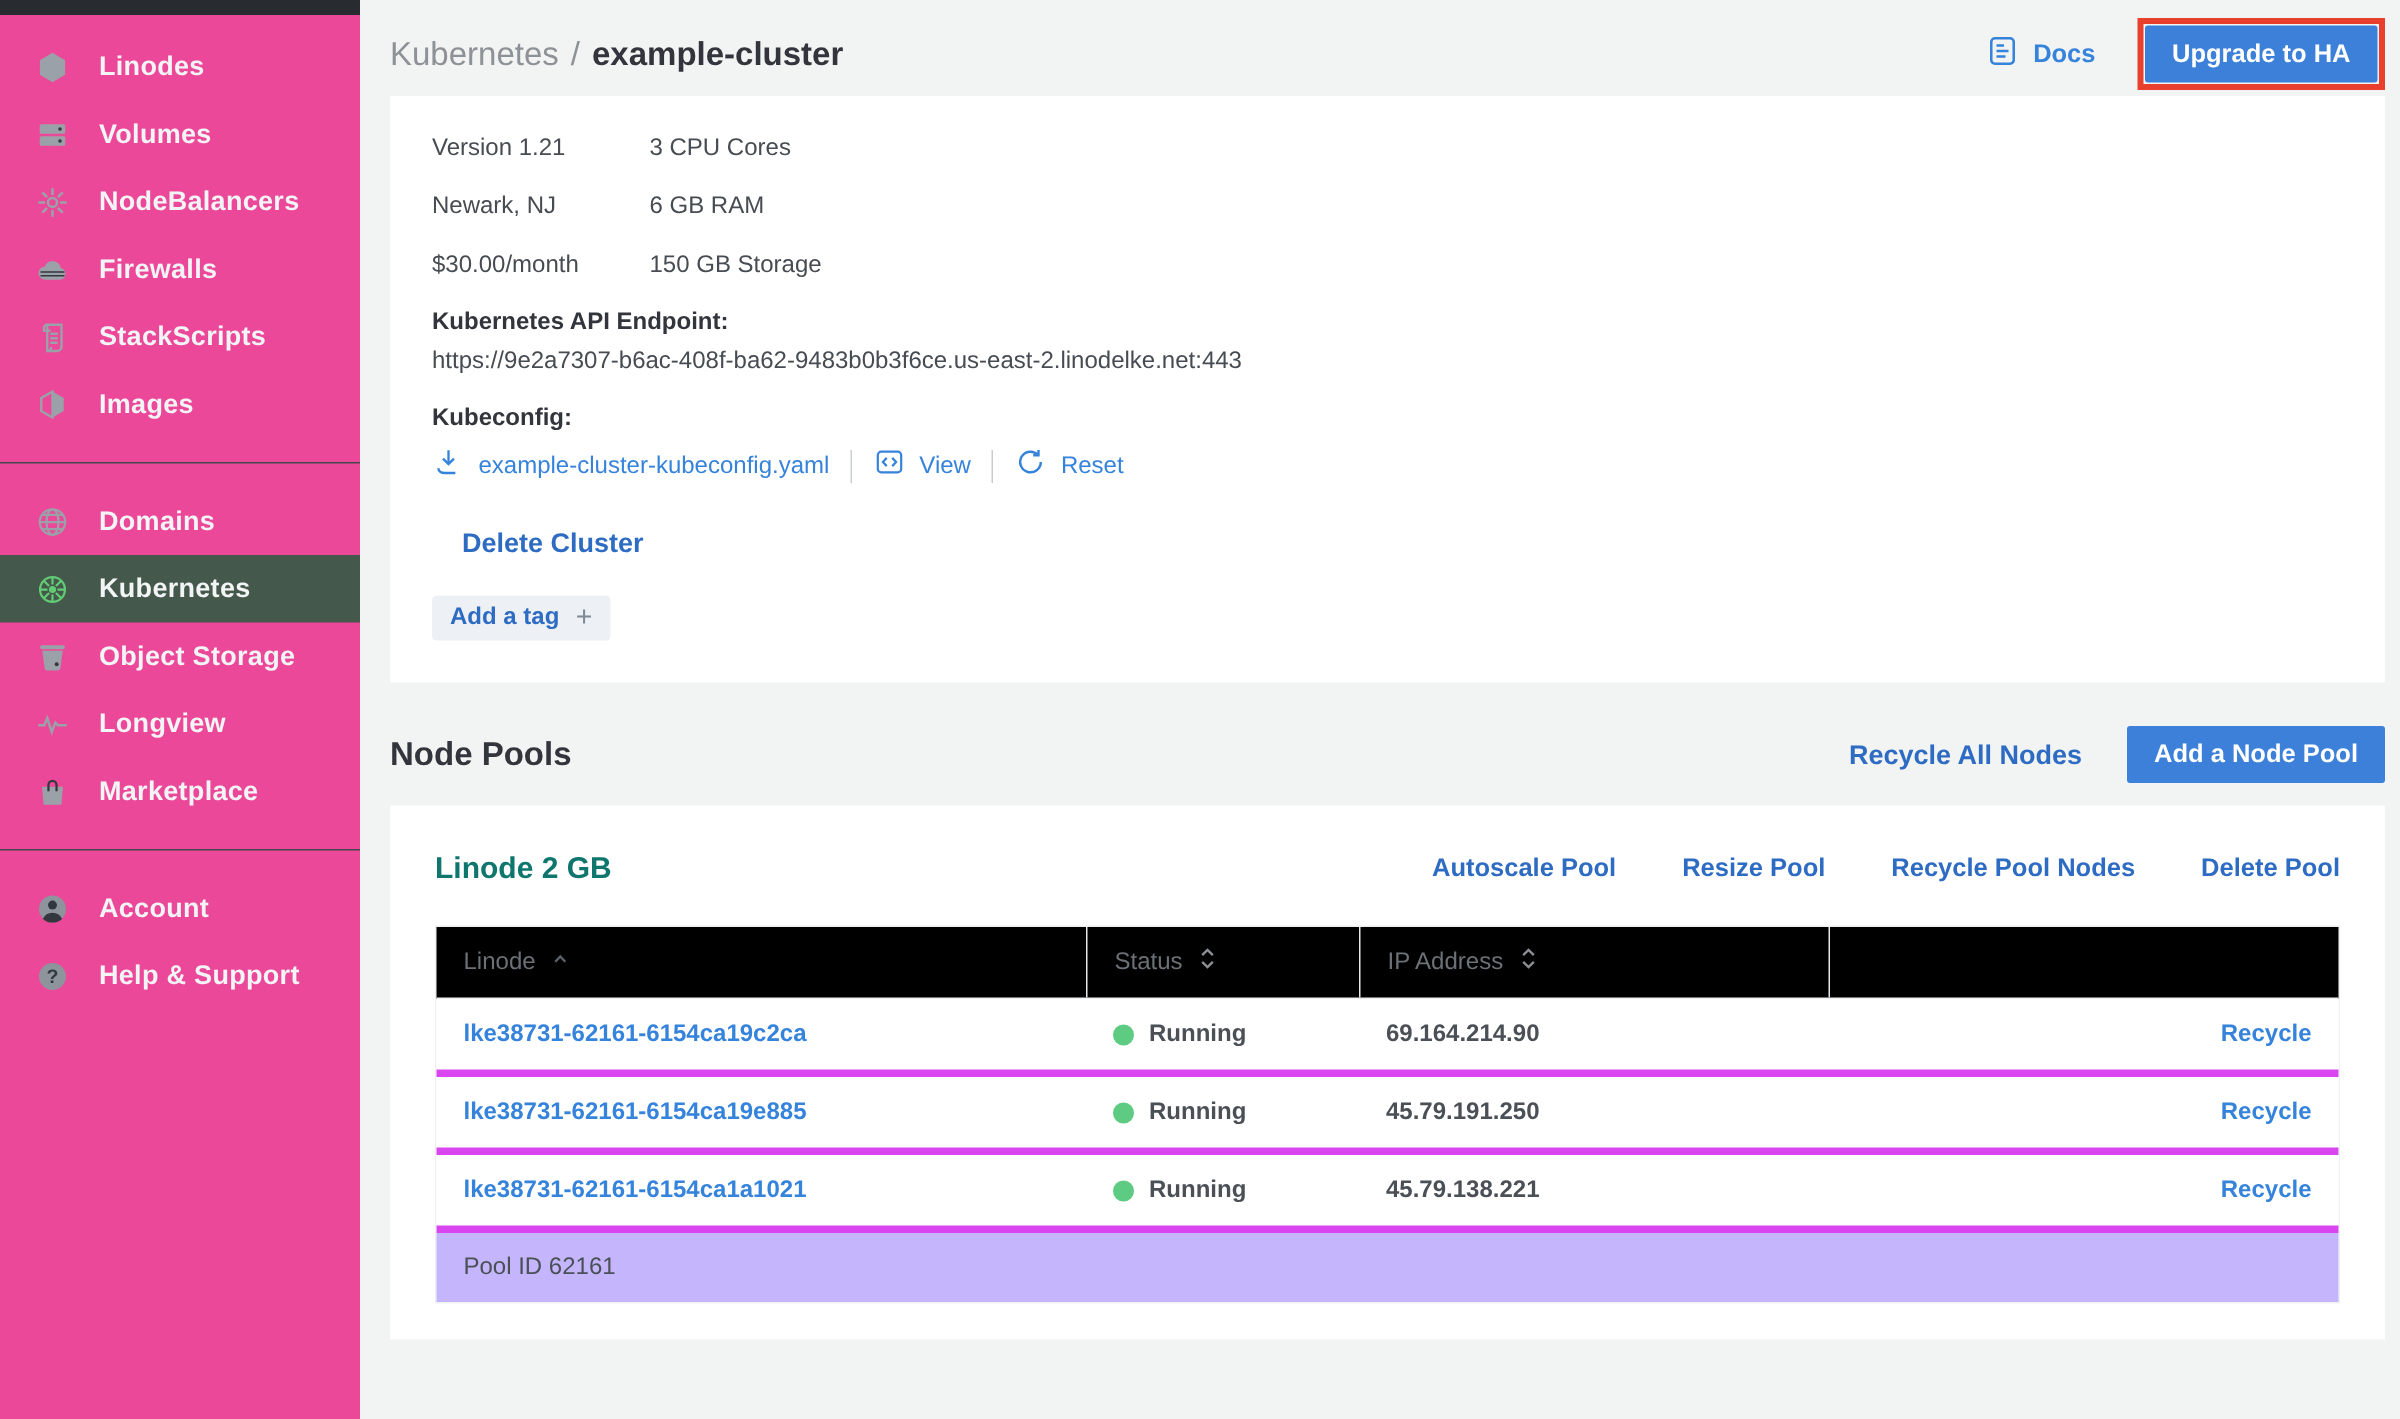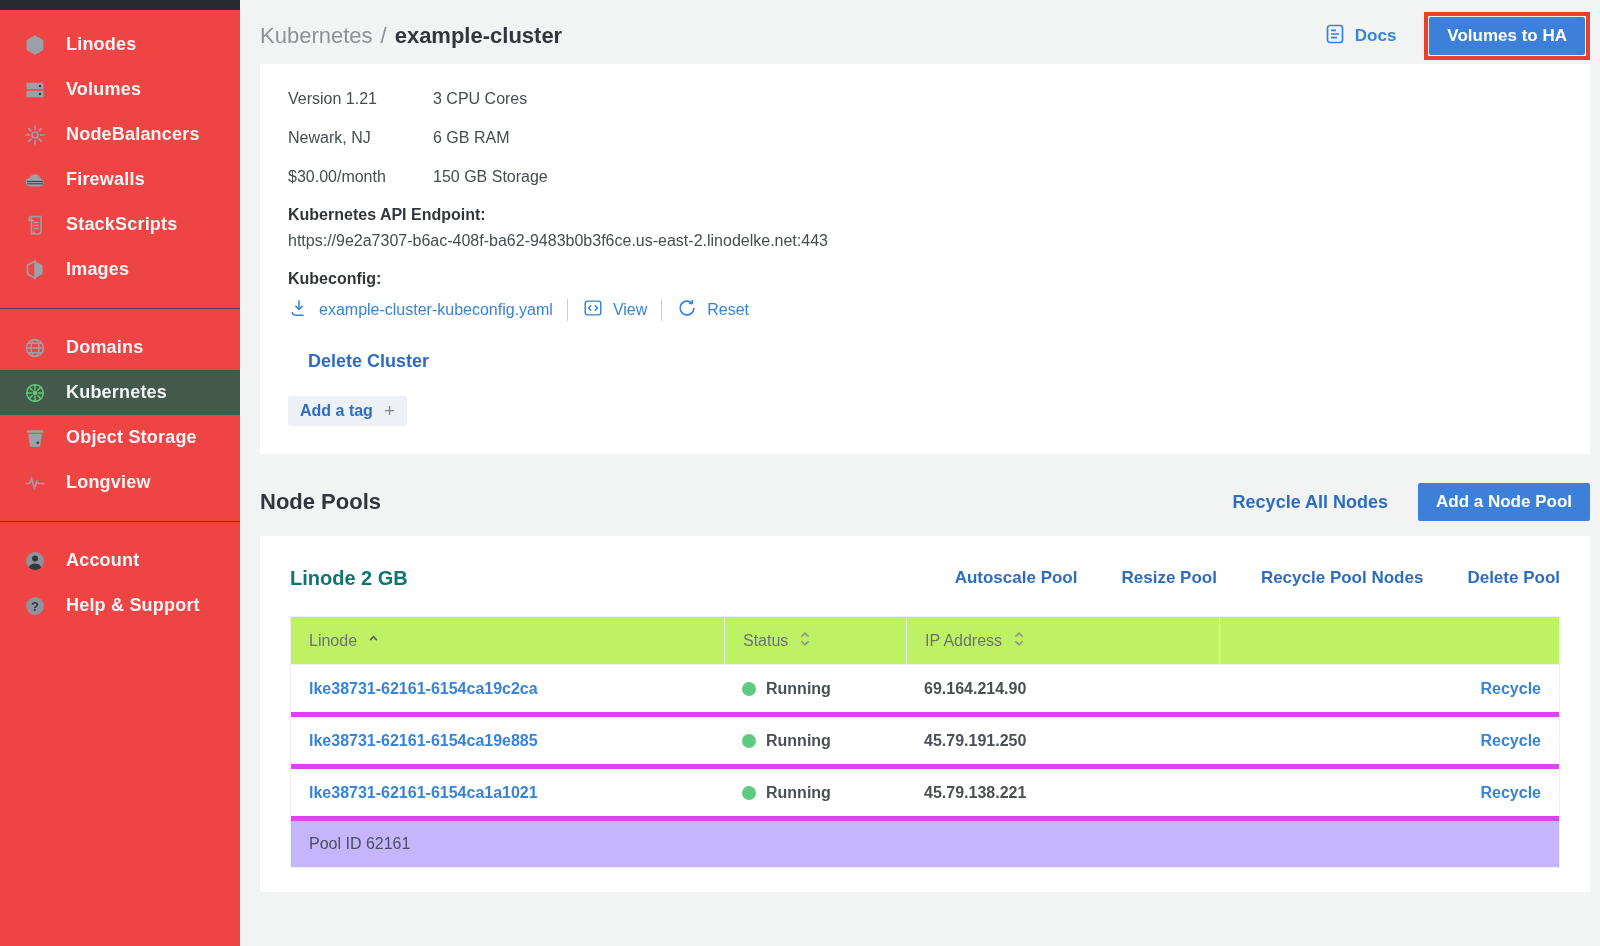--- a/index.html
+++ b/index.html
@@ -7,21 +7,21 @@
   body {
     width:1600px; height:946px; overflow:hidden;
     background:#f2f3f3;
     font-family:"Liberation Sans","DejaVu Sans",sans-serif;
     color:#32363c;
     display:flex;
   }
   a { text-decoration:none; cursor:pointer; }
 
   
-  .sidebar { width:240px; flex:none; background:#ef4444; display:flex; flex-direction:column; }
+  .sidebar { width:240px; flex:none; background:#ec4899; display:flex; flex-direction:column; }
   .sidebar-top-strip { height:10px; background:#282c30; }
   .nav { padding-top:12px; }
   .nav-item {
     height:45px; display:flex; align-items:center; gap:18px;
     padding-left:22px; cursor:pointer;
   }
   .nav-item .nav-icon { width:26px; height:26px; flex:none; display:flex; align-items:center; justify-content:center; }
   .nav-item .nav-label { color:#f2f4f5; font-size:18px; font-weight:700; letter-spacing:.2px; }
   .nav-item.active { background:#45584c; }
   .nav-divider { border-top:1px solid #42474d; margin:16px 0; }
@@ -66,21 +66,21 @@
   .recycle-all-link { color:#2e6cc3; font-size:18px; font-weight:700; }
 
   .pool-card { margin-top:12px; padding:0 30px 24px; }
   .pool-head { display:flex; align-items:center; height:80px; padding-top:4px; }
   .pool-name { font-size:20px; font-weight:700; color:#0f766e; margin:0; }
   .pool-actions { margin-left:auto; display:flex; align-items:center; gap:44px; }
   .pool-action-link { color:#2e6cc3; font-size:17px; font-weight:700; }
 
   .tbl { border:1px solid #eef0f1; }
   .thead, .tr { display:grid; grid-template-columns:433px 182px 313px 1fr; }
-  .thead { height:48px; background:#bef264; border-bottom:1px solid #eef0f1; }
+  .thead { height:48px; background:#000000; border-bottom:1px solid #eef0f1; }
   .th { display:flex; align-items:center; gap:9px; padding-left:18px; font-size:16px; color:#6b7176; cursor:pointer; }
   .th + .th { border-left:1px solid #e6e8ea; }
   .tr { height:52px; border-bottom:5px solid #d946ef; background:#fff;font-weight:bold; }
   .td { display:flex; align-items:center; padding-left:18px; font-size:16px; color:#4a5056; }
   .td a { color:#3683dc; font-size:16px; }
   .td.action { justify-content:flex-end; padding-right:18px; padding-left:0; }
   .dot { width:14px; height:14px; border-radius:50%; background:#5ecb82; margin-right:10px; flex:none; }
   .tfoot { height:46px; display:flex; align-items:center; padding-left:18px; font-size:16px; color:#4a5056; background:#c4b5fd; }
 </style>
 </head>
@@ -202,20 +202,29 @@
 
     <div class="nav-item">
       <span class="nav-icon">
         <svg width="24" height="24" viewBox="0 0 24 24">
             <path d="M2.5 12.5h4l2-4.8 3 9.2 2.4-6.2 1.6 1.8h6" stroke="#9aa1a8" stroke-width="1.7" fill="none"></path>
           </svg>
       </span>
       <span class="nav-label">Longview</span>
     </div>
 
+    <div class="nav-item">
+      <span class="nav-icon">
+        <svg width="24" height="24" viewBox="0 0 24 24">
+            <path d="M5 8.5h14l-1.1 12H6.1z" fill="#9aa1a8"></path>
+            <path d="M9.3 11.5V7.2a2.7 2.7 0 0 1 5.4 0v4.3" stroke="#33383e" stroke-width="1.5" fill="none"></path>
+          </svg>
+      </span>
+      <span class="nav-label">Marketplace</span>
+    </div>
 
     <div class="nav-divider"></div>
 
     <div class="nav-item">
       <span class="nav-icon">
         <svg width="24" height="24" viewBox="0 0 24 24">
             <circle cx="12" cy="12" r="9" fill="#8d949b"></circle>
             <circle cx="12" cy="9.4" r="3" fill="#33383e"></circle>
             <path d="M5.6 18.6a7 7 0 0 1 12.8 0A9 9 0 0 1 12 21a9 9 0 0 1-6.4-2.4z" fill="#33383e"></path>
           </svg>
@@ -250,21 +259,21 @@
           <svg width="24" height="24" viewBox="0 0 24 24">
               <g stroke="#3683dc" stroke-width="1.7" fill="none">
                 <rect x="4.5" y="3.5" width="15" height="17" rx="2.5"></rect>
                 <path d="M8 8.3h5M8 12h8M8 15.7h6"></path>
               </g>
             </svg>
         </span>
         <span>Docs</span>
       </a>
       <div class="upgrade-wrap">
-        <button class="btn-blue">Volumes to HA</button>
+        <button class="btn-blue">Upgrade to HA</button>
       </div>
     </div>
   </header>
 
   <section class="card summary-card">
     <div class="specs">
       <span>Version 1.21</span>
       <span>3 CPU Cores</span>
       <span>Newark, NJ</span>
       <span>6 GB RAM</span>

